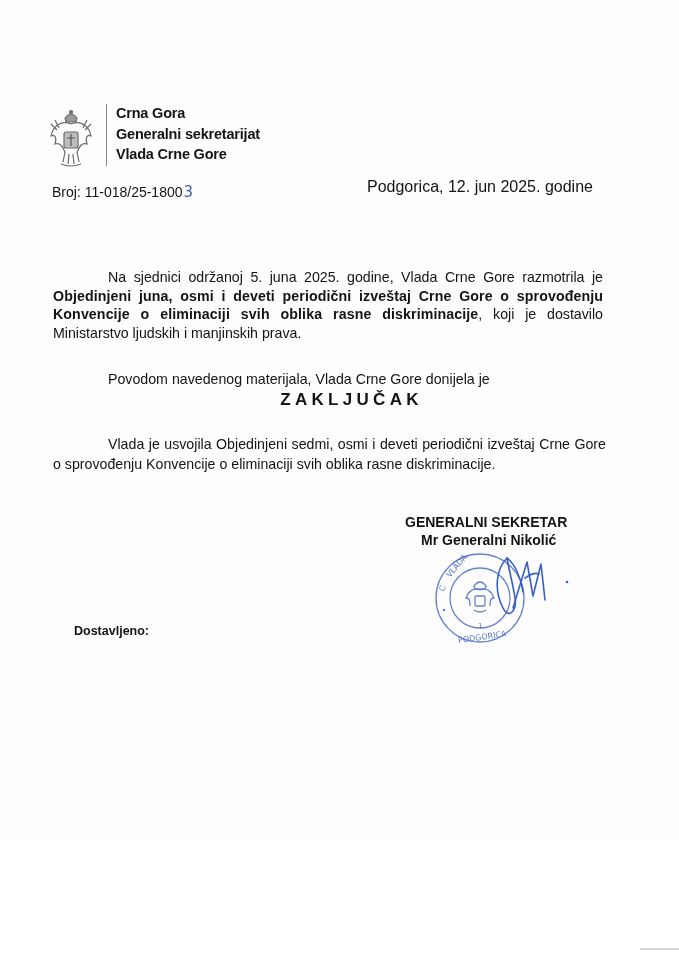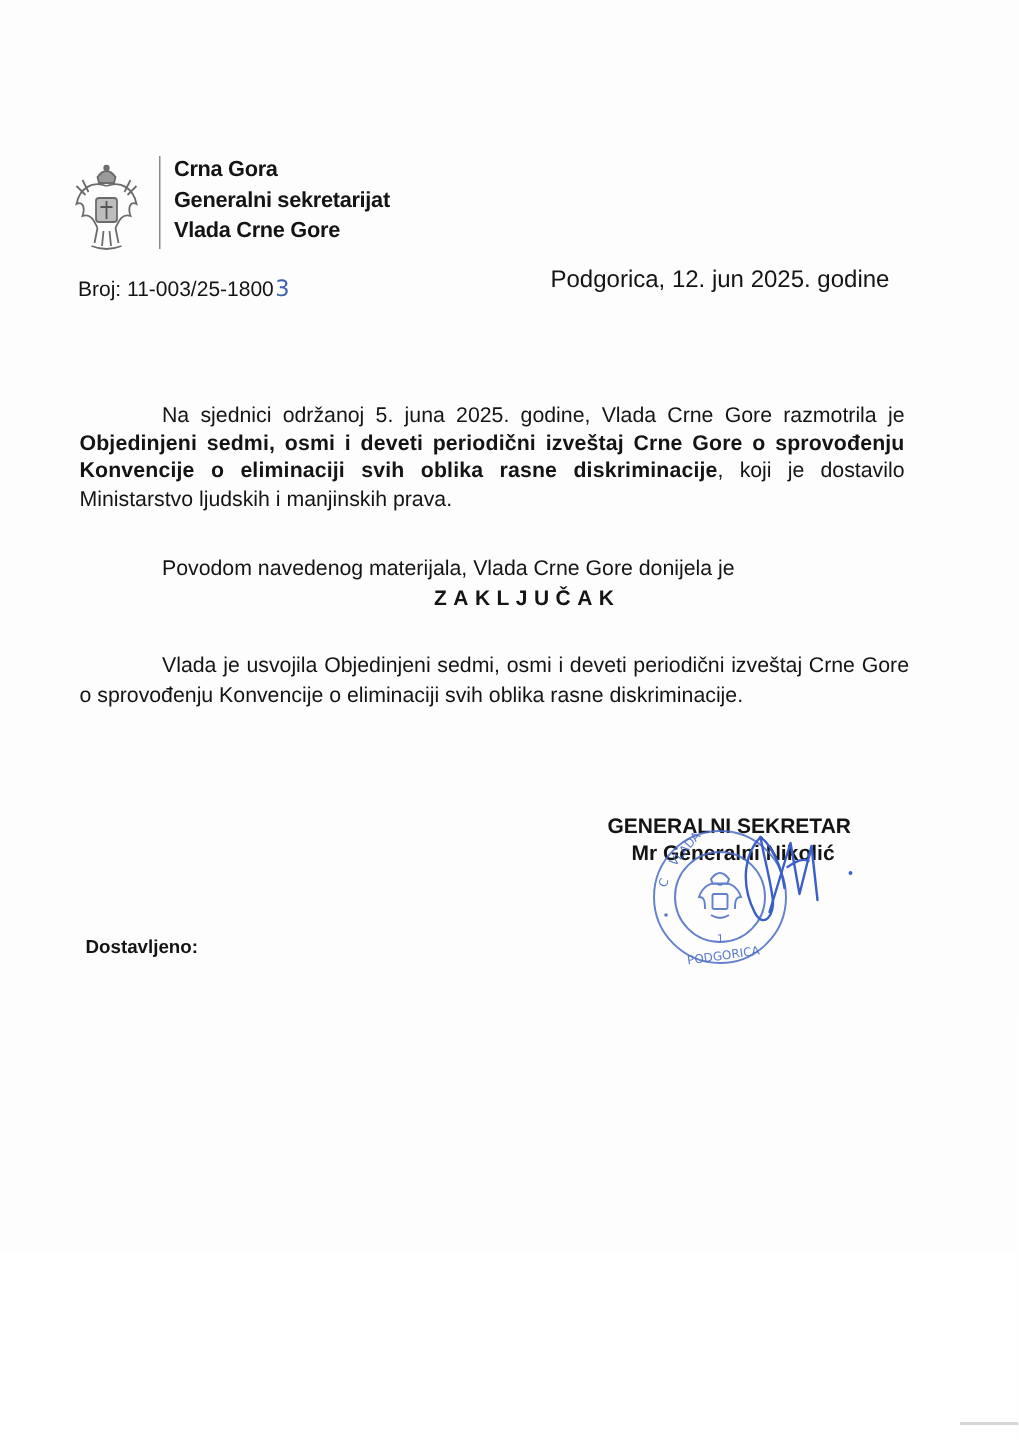--- a/index.html
+++ b/index.html
@@ -12,29 +12,29 @@
   .vline { position: absolute; left: 106px; top: 104px; width: 1px; height: 62px; background: #8a8a8a; }
   .header-lines { position: absolute; left: 116px; top: 103px; font-size: 14.5px; font-weight: bold; line-height: 20.5px; letter-spacing: -0.2px; }
   .broj { position: absolute; left: 52px; top: 183px; font-size: 14px; }
   .broj .hand { color: #3d5fb0; font-family: "DejaVu Sans", sans-serif; font-size: 15px; font-weight: normal; margin-left: 1px; }
   .place-date { position: absolute; left: 367px; top: 178px; font-size: 16px; }
   .body-text { position: absolute; left: 53px; width: 550px; font-size: 14.2px; line-height: 18.5px; }
   .p1 { top: 268px; text-align: justify; text-align-last: left; }
   .p1 .indent { display: inline-block; width: 55px; }
   .p1 b { font-weight: bold; letter-spacing: 0.1px; }
   .p2 { top: 359px; left: 108px; width: 480px; margin-top: 11px; }
-  .title { position: absolute; top: 390px; left: 0; width: 679px; text-align: center; font-size: 14px; font-weight: bold; letter-spacing: 4.3px; padding-left: 24px; box-sizing: border-box; }
+  .title { position: absolute; top: 390px; left: 0; width: 679px; text-align: center; font-size: 17px; font-weight: bold; letter-spacing: 4.3px; padding-left: 24px; box-sizing: border-box; }
   .p3 { top: 434px; left: 53px; width: 553px; text-align: justify; text-align-last: left; line-height: 20px; }
   .p3 .indent { display: inline-block; width: 55px; }
   .sig-block { position: absolute; left: 405px; top: 513px; width: 220px; font-size: 14px; font-weight: bold; line-height: 18px; }
-  .sig-block .role { display: block; margin-top: 28px; }
+  .sig-block .role { display: block; }
   .sig-block .name { display: block; padding-left: 16px; }
   .stamp { position: absolute; left: 430px; top: 548px; width: 100px; height: 100px; }
   .signature { position: absolute; left: 495px; top: 548px; width: 100px; height: 80px; }
-  .dostavljeno { position: absolute; left: 57px; top: 624px; font-size: 12.5px; line-height: 15px; }
+  .dostavljeno { position: absolute; left: 74px; top: 624px; font-size: 12.5px; line-height: 15px; }
   .dostavljeno .label { font-weight: bold; display: block; }
   .dostavljeno .recipient { display: block; }
   .scan-edge { position: absolute; left: 640px; top: 948px; width: 39px; height: 2px; background: #bdbdbd; opacity: 0.6; }
 </style>
 </head>
 <body>
 
 <div class="page">
 
   <svg class="crest" viewBox="0 0 48 60">
@@ -52,26 +52,26 @@
   </svg>
   <div class="vline"></div>
   <div class="header-lines">
     <div>Crna Gora</div>
     <div>Generalni sekretarijat</div>
     <div>Vlada Crne Gore</div>
   </div>
 
   <div class="broj">
     <span>Broj:</span>
-    <span>11-003/25-1800</span><span class="hand">3</span>
+    <span>11-018/25-1800</span><span class="hand">3</span>
   </div>
 
   <div class="place-date">Podgorica, 12. jun 2025. godine</div>
 
-  <div class="body-text p1"><span class="indent"></span><span>Na sjednici održanoj 5. juna 2025. godine, Vlada Crne Gore razmotrila je </span><b>Objedinjeni sedmi, osmi i deveti periodični izveštaj Crne Gore o sprovođenju Konvencije o eliminaciji svih oblika rasne diskriminacije</b><span>, koji je dostavilo Ministarstvo ljudskih i manjinskih prava.</span></div>
+  <div class="body-text p1"><span class="indent"></span><span>Na sjednici održanoj 5. juna 2025. godine, Vlada Crne Gore razmotrila je </span><b>Objedinjeni juna, osmi i deveti periodični izveštaj Crne Gore o sprovođenju Konvencije o eliminaciji svih oblika rasne diskriminacije</b><span>, koji je dostavilo Ministarstvo ljudskih i manjinskih prava.</span></div>
 
   <div class="body-text p2">Povodom navedenog materijala, Vlada Crne Gore donijela je</div>
 
   <div class="title">ZAKLJUČAK</div>
 
   <div class="body-text p3"><span class="indent"></span><span>Vlada je usvojila Objedinjeni sedmi, osmi i deveti periodični izveštaj Crne Gore o sprovođenju Konvencije o eliminaciji svih oblika rasne diskriminacije.</span></div>
 
   <div class="sig-block">
     <span class="role">GENERALNI SEKRETAR</span>
     <span class="name">Mr Generalni Nikolić</span>

